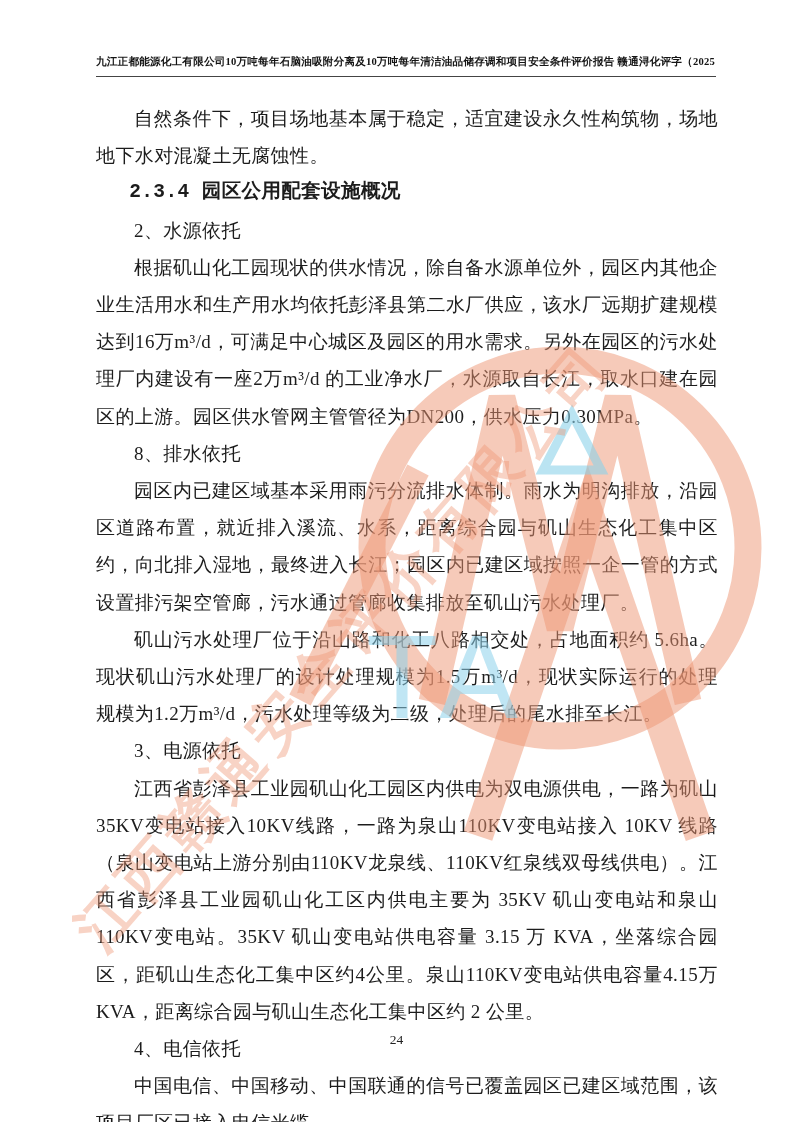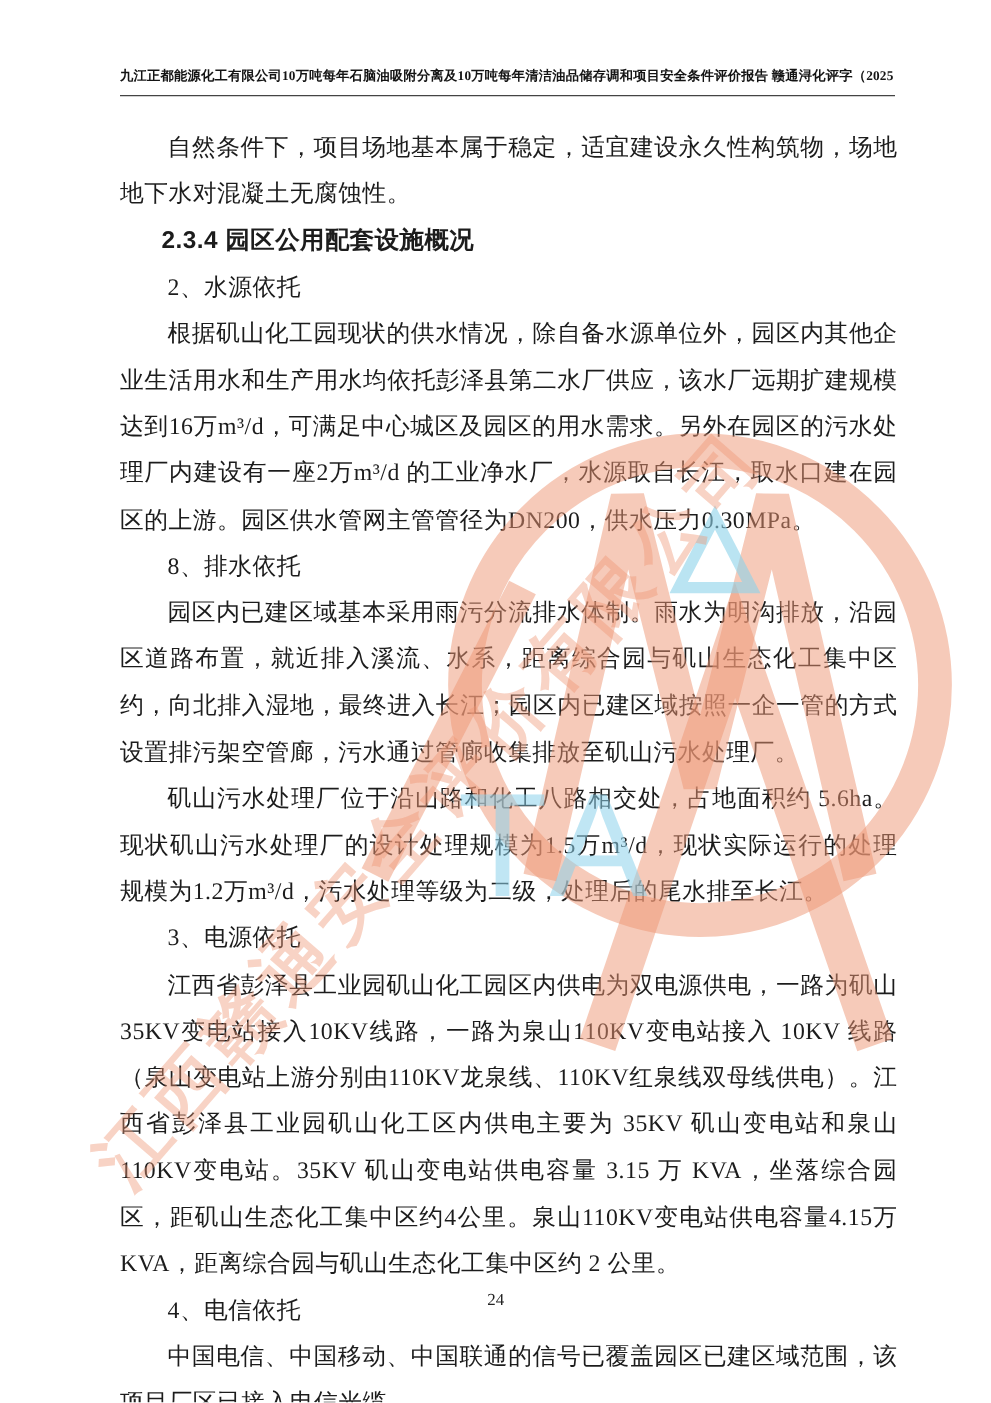--- a/index.html
+++ b/index.html
@@ -32,21 +32,21 @@
     line-height:37.2px;
     text-align:justify;
     letter-spacing:0.4px;
   }
   .para { text-indent:2em; }
   .para-cont { text-indent:0; }
   .list-head { text-indent:2em; text-align:left; }
   .heading-bold {
     text-indent:1.7em;
     text-align:left;
-    font-family:Liberation Sans, sans-serif;
+    font-family:Liberation Mono, monospace;
     font-weight:bold;
     font-size:19.5px;
   }
   .doc-footer {
     position:absolute;
     left:0; right:0; top:1032px;
     text-align:center;
     font-size:13.5px;
     color:#222;
   }

